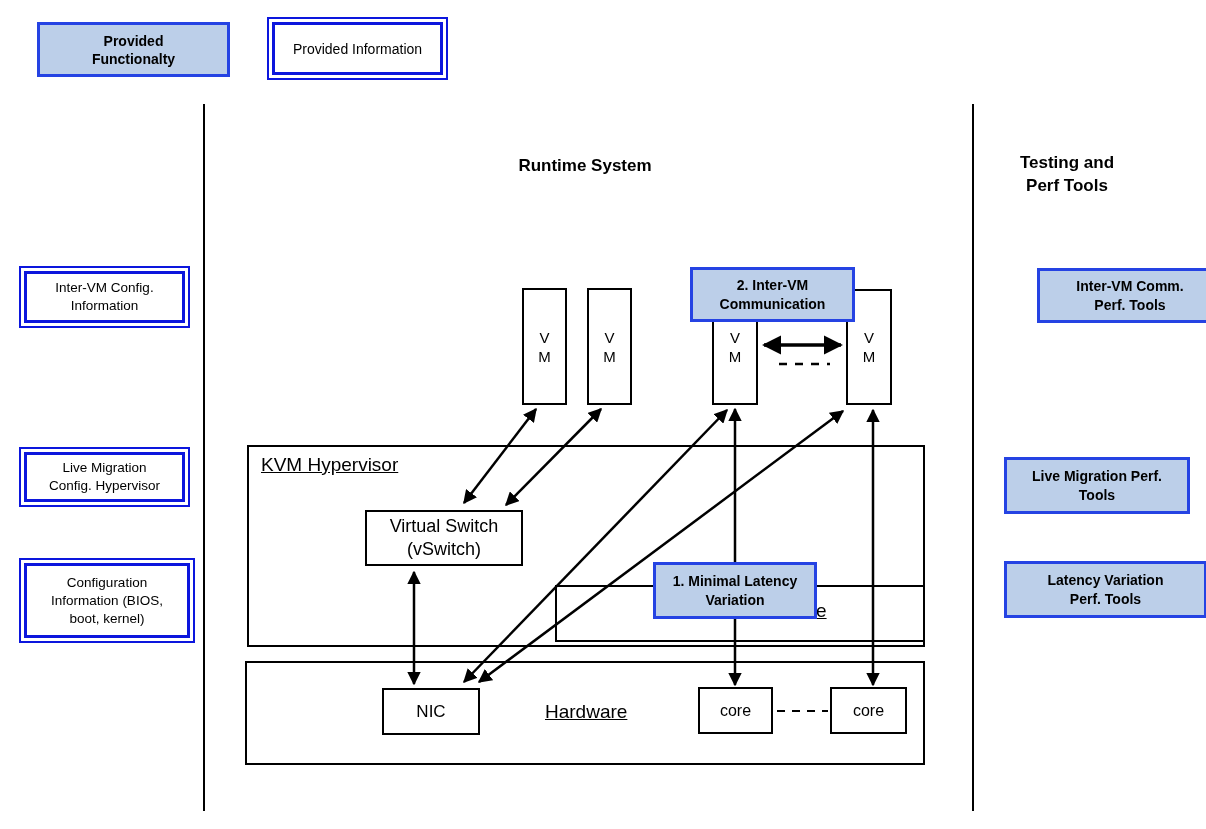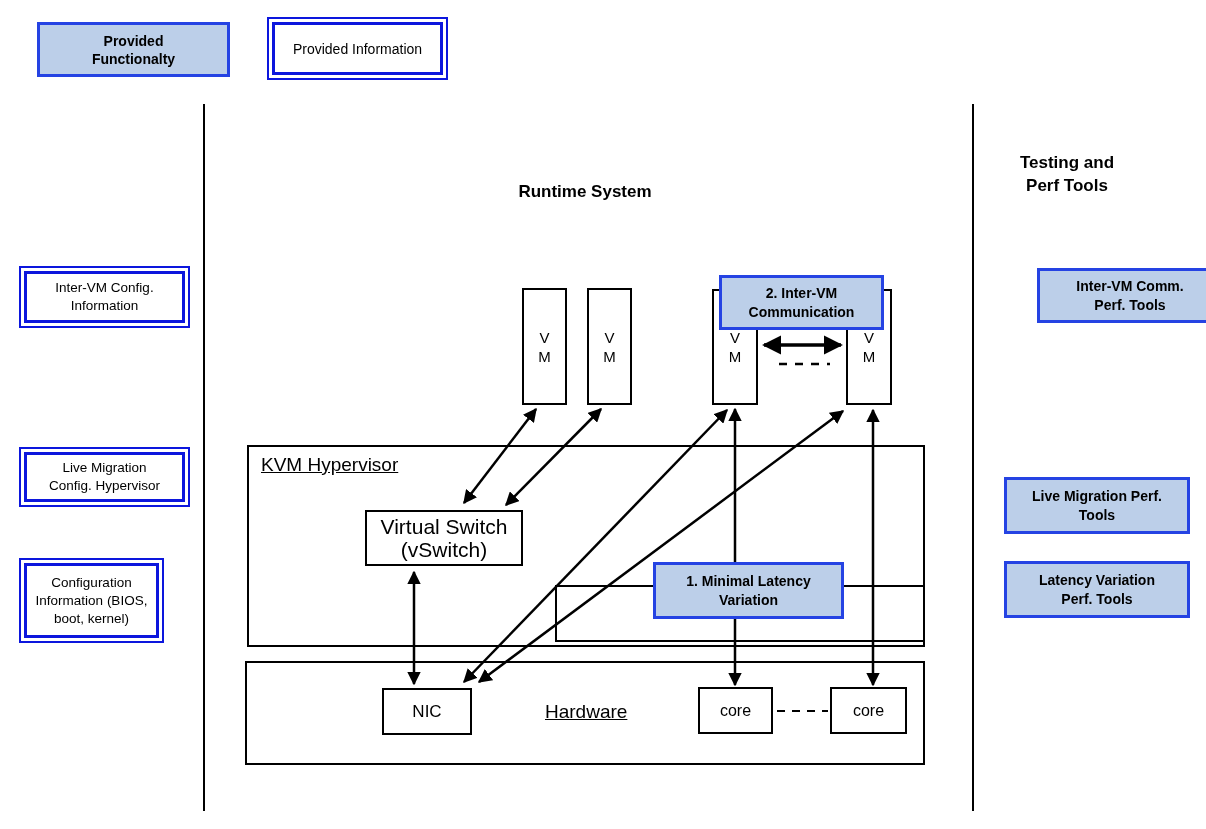--- a/index.html
+++ b/index.html
@@ -58,50 +58,50 @@
   </div>
   <div class="legend-info" style="left:267px;top:17px;width:181px;height:63px;">
     <div class="inner">
       <span>Provided Information</span>
     </div>
   </div>
 
   <div class="divider" style="left:203px;top:104px;height:707px;"></div>
   <div class="divider" style="left:972px;top:104px;height:707px;"></div>
 
-  <div class="heading" style="left:430px;top:180px;width:310px;">
+  <div class="heading" style="left:430px;top:154px;width:310px;">
     <span>Runtime System</span>
   </div>
   <div class="heading" style="left:980px;top:151px;width:174px;">
     <span style="max-width:110px;">Testing and Perf Tools</span>
   </div>
 
   <div class="info-box" style="left:19px;top:266px;width:171px;height:62px;">
     <div class="inner">
         <span>Inter-VM Config. Information</span>
       </div>
   </div>
   <div class="info-box" style="left:19px;top:447px;width:171px;height:60px;">
     <div class="inner">
         <span>Live Migration Config. Hypervisor</span>
       </div>
   </div>
-  <div class="info-box" style="left:19px;top:558px;width:145px;height:85px;">
+  <div class="info-box" style="left:19px;top:558px;width:176px;height:85px;">
     <div class="inner">
         <span>Configuration Information (BIOS, boot, kernel)</span>
       </div>
   </div>
 
   <div class="blue-box" style="left:1005px;top:268px;width:186px;height:55px;margin-left:32px;">
     <span>Inter-VM Comm. Perf. Tools</span>
   </div>
-  <div class="blue-box" style="left:1004px;top:457px;width:186px;height:57px;margin-top:20px;">
+  <div class="blue-box" style="left:1004px;top:457px;width:186px;height:57px;">
     <span>Live Migration Perf. Tools</span>
   </div>
-  <div class="blue-box" style="left:1004px;top:561px;width:186px;height:57px;">
+  <div class="blue-box" style="left:1004px;top:561px;width:203px;height:57px;">
     <span>Latency Variation Perf. Tools</span>
   </div>
 
   <div class="vm" style="left:522px;top:288px;width:45px;height:117px;">
     <span>V</span>
     <span>M</span>
   </div>
   <div class="vm" style="left:587px;top:288px;width:45px;height:117px;">
     <span>V</span>
     <span>M</span>
@@ -114,27 +114,27 @@
     <span>V</span>
     <span>M</span>
   </div>
 
   <div class="box" style="left:247px;top:445px;width:678px;height:202px;z-index:0;"></div>
   <div class="plain-label" style="left:261px;top:454px;">KVM Hypervisor</div>
 
   <div class="box" style="left:555px;top:585px;width:370px;height:57px;z-index:1;"></div>
   <div class="plain-label" style="left:816px;top:600px;z-index:1;">e</div>
 
-  <div class="box" style="left:365px;top:510px;width:158px;height:56px;font-size:21px;line-height:23px;z-index:1;">
+  <div class="box" style="left:365px;top:510px;width:158px;height:56px;font-size:18px;line-height:23px;z-index:1;">
     <span style="max-width:140px;">Virtual Switch (vSwitch)</span>
   </div>
 
   <div class="box" style="left:245px;top:661px;width:680px;height:104px;z-index:0;"></div>
   <div class="plain-label" style="left:545px;top:701px;">Hardware</div>
-  <div class="box" style="left:382px;top:688px;width:90px;height:47px;font-size:17px;z-index:1;">
+  <div class="box" style="left:382px;top:688px;width:98px;height:47px;font-size:17px;z-index:1;">
     <span>NIC</span>
   </div>
   <div class="box" style="left:698px;top:687px;width:75px;height:47px;font-size:16px;z-index:1;">
     <span>core</span>
   </div>
   <div class="box" style="left:830px;top:687px;width:77px;height:47px;font-size:16px;z-index:1;">
     <span>core</span>
   </div>
 
   <svg class="connectors" width="1206" height="829" viewBox="0 0 1206 829">
@@ -153,20 +153,20 @@
       <line x1="735" y1="409" x2="735" y2="685" marker-start="url(#ahs)" marker-end="url(#ah)"></line>
       <line x1="873" y1="410" x2="873" y2="685" marker-start="url(#ahs)" marker-end="url(#ah)"></line>
       <line x1="727" y1="410" x2="464" y2="682" marker-start="url(#ahs)" marker-end="url(#ah)"></line>
       <line x1="843" y1="411" x2="479" y2="682" marker-start="url(#ahs)" marker-end="url(#ah)"></line>
     </g>
     <line x1="764" y1="345" x2="841" y2="345" stroke="#000" stroke-width="3.5" marker-start="url(#ahs)" marker-end="url(#ah)"></line>
     <line x1="779" y1="364" x2="830" y2="364" stroke="#000" stroke-width="2.5" stroke-dasharray="8 8"></line>
     <line x1="777" y1="711" x2="828" y2="711" stroke="#000" stroke-width="2" stroke-dasharray="8 7"></line>
   </svg>
 
-  <div class="callout" style="left:719px;top:267px;width:165px;height:55px;margin-top:8px;">
+  <div class="callout" style="left:690px;top:267px;width:165px;height:55px;">
     <span style="max-width:125px;">2. Inter-VM Communication</span>
   </div>
-  <div class="callout" style="left:653px;top:562px;width:191px;height:57px;">
+  <div class="callout" style="left:653px;top:562px;width:164px;height:57px;">
     <span style="max-width:125px;">1. Minimal Latency Variation</span>
   </div>
 
 </div>
 
 </body></html>

